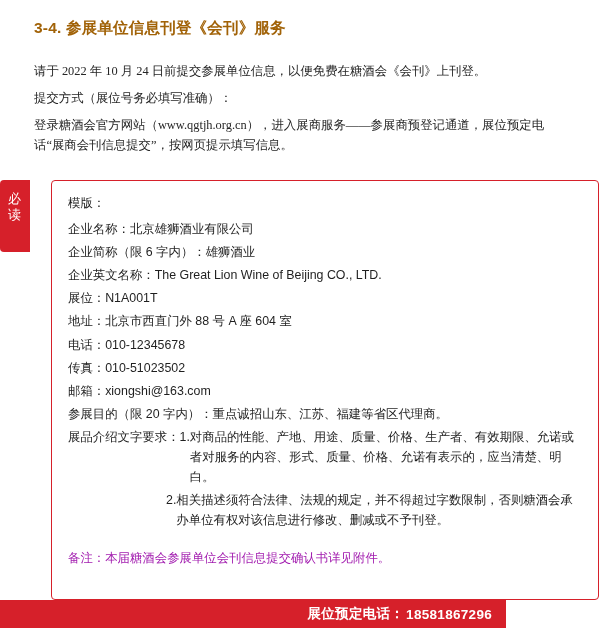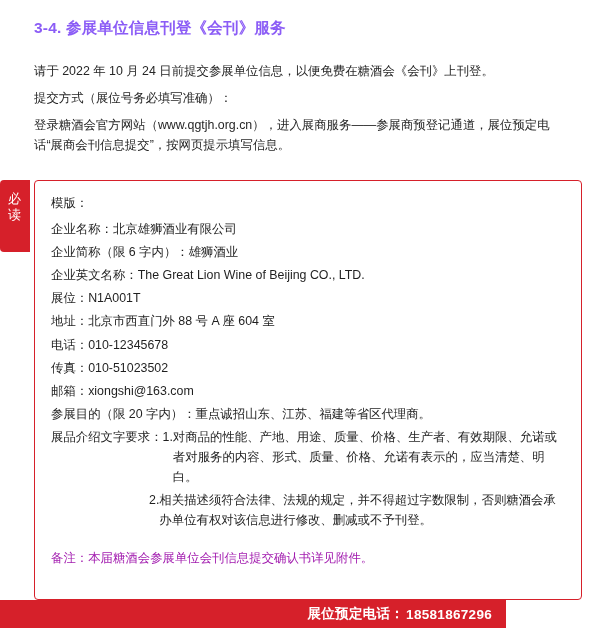--- a/index.html
+++ b/index.html
@@ -20,35 +20,36 @@
     width: 606px;
     height: 628px;
     box-sizing: border-box;
   }
   .section-title {
     position: absolute;
     left: 34px;
     top: 18px;
     font-size: 15.5px;
     font-weight: bold;
-    color: #8b5cf6;
+    color: #a16207;
     letter-spacing: 0.2px;
     white-space: nowrap;
   }
   .intro {
     position: absolute;
     left: 34px;
     top: 62px;
     width: 540px;
     font-size: 12.4px;
     line-height: 1.55;
     color: #262626;
   }
   .intro p {
     margin: 0 0 10px 0;
+    font-family: Liberation Serif, serif;
   }
   .intro p.tight {
     margin-bottom: 8px;
   }
   .intro p.para-block {
     margin-bottom: 0;
   }
 
   
   .must-read-tab {
@@ -67,21 +68,21 @@
     box-sizing: border-box;
     letter-spacing: 1px;
   }
   .must-read-tab span {
     display: block;
   }
 
   
   .template-box {
     position: absolute;
-    left: 34px;
+    left: 51px;
     top: 180px;
     width: 548px;
     height: 420px;
     border: 1.6px solid #d6202a;
     border-radius: 4px;
     box-sizing: border-box;
     background: #ffffff;
     padding: 12px 16px 10px 16px;
   }
   .tpl-line {

